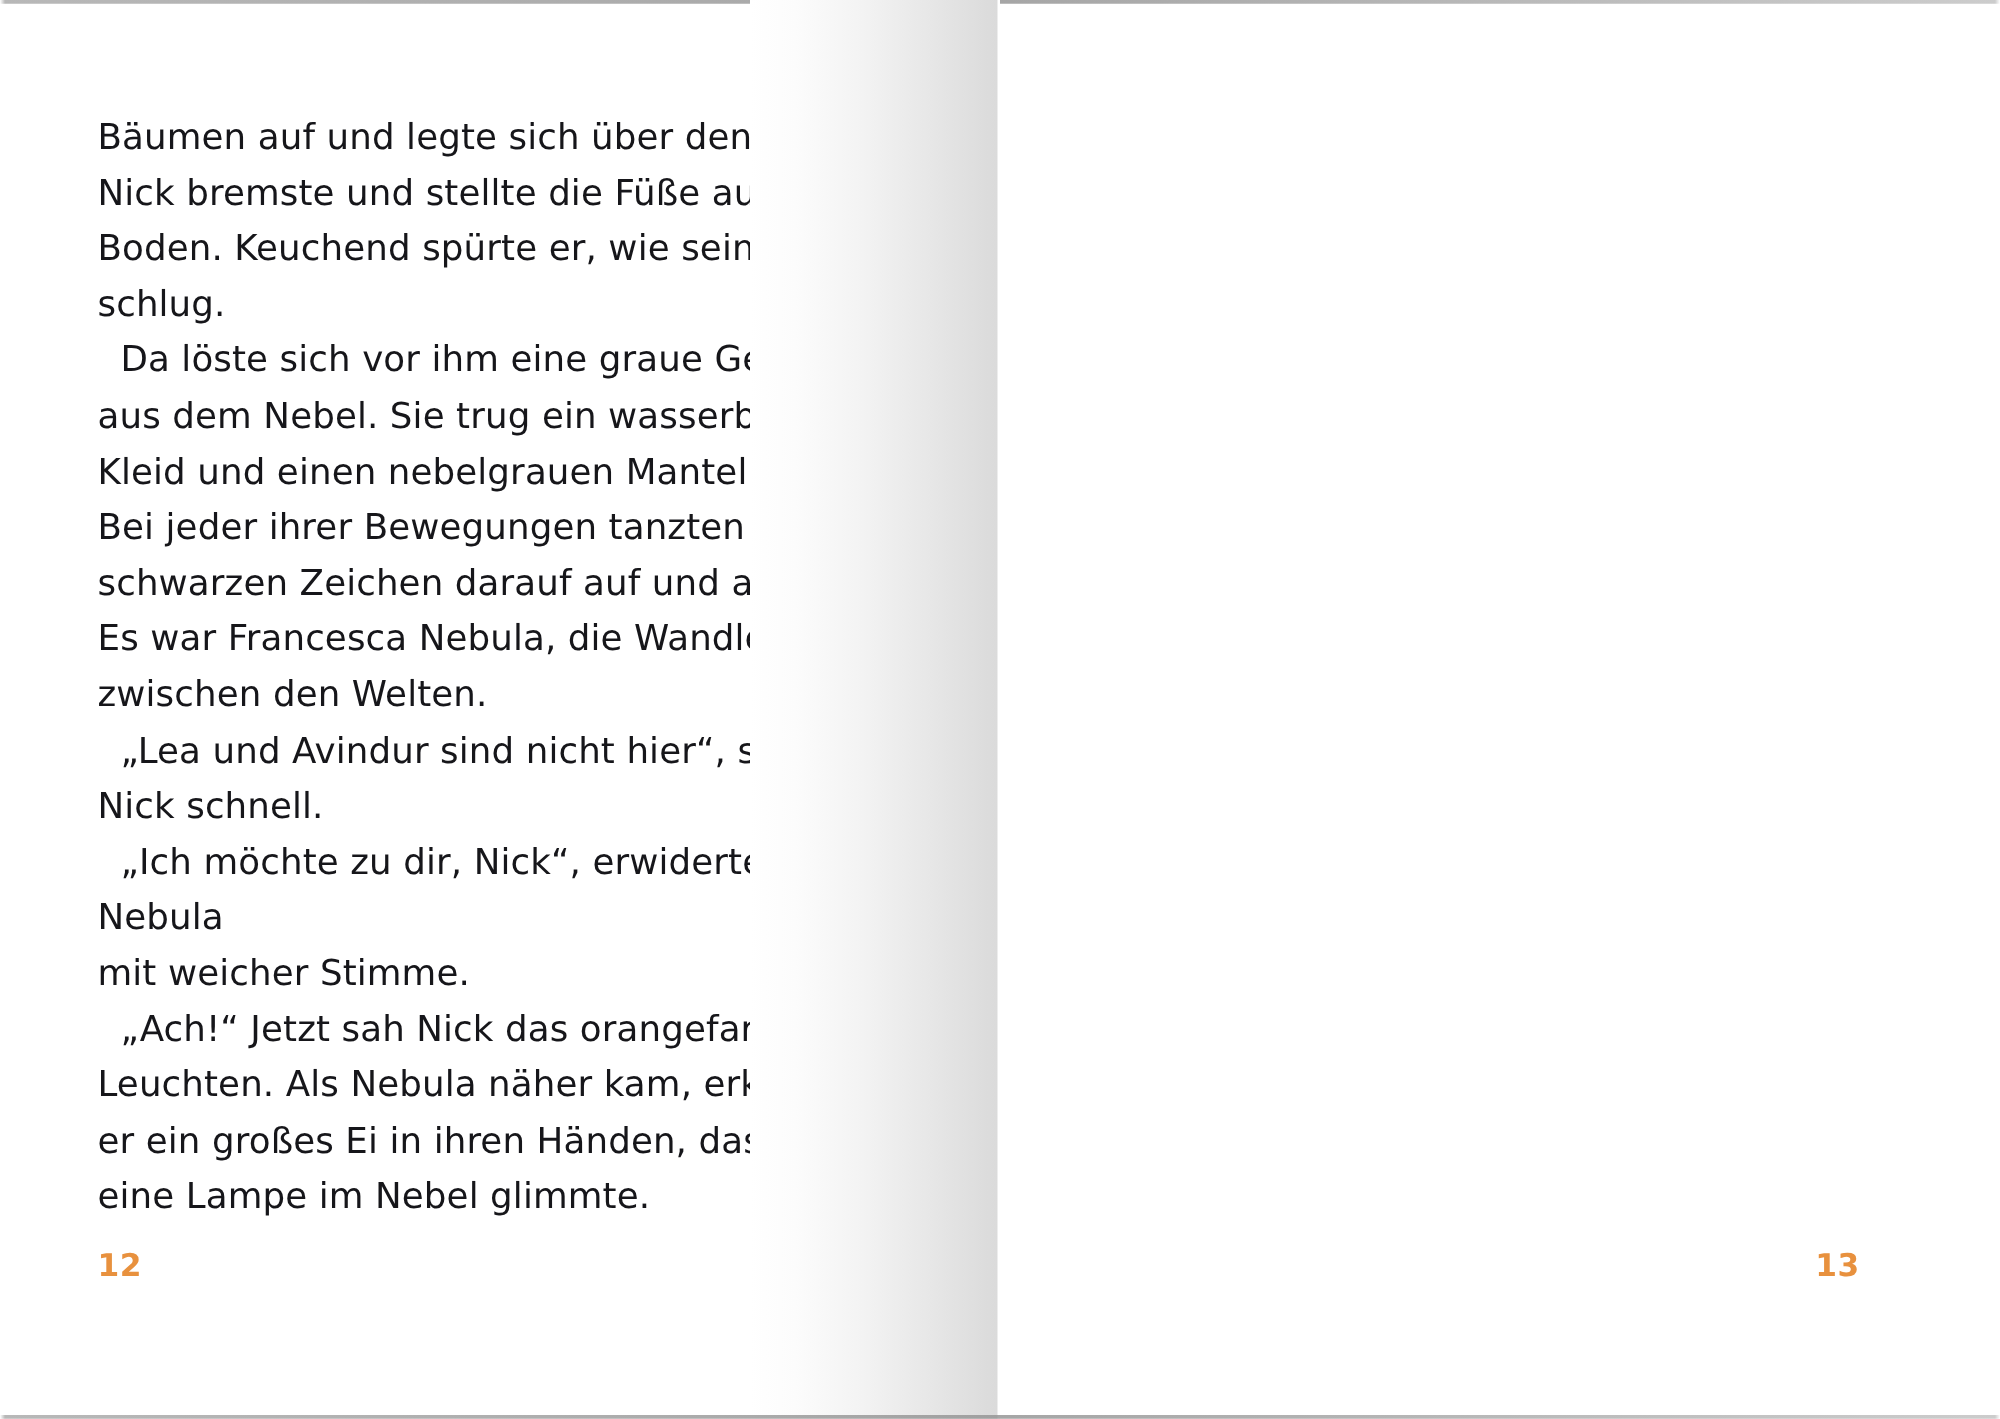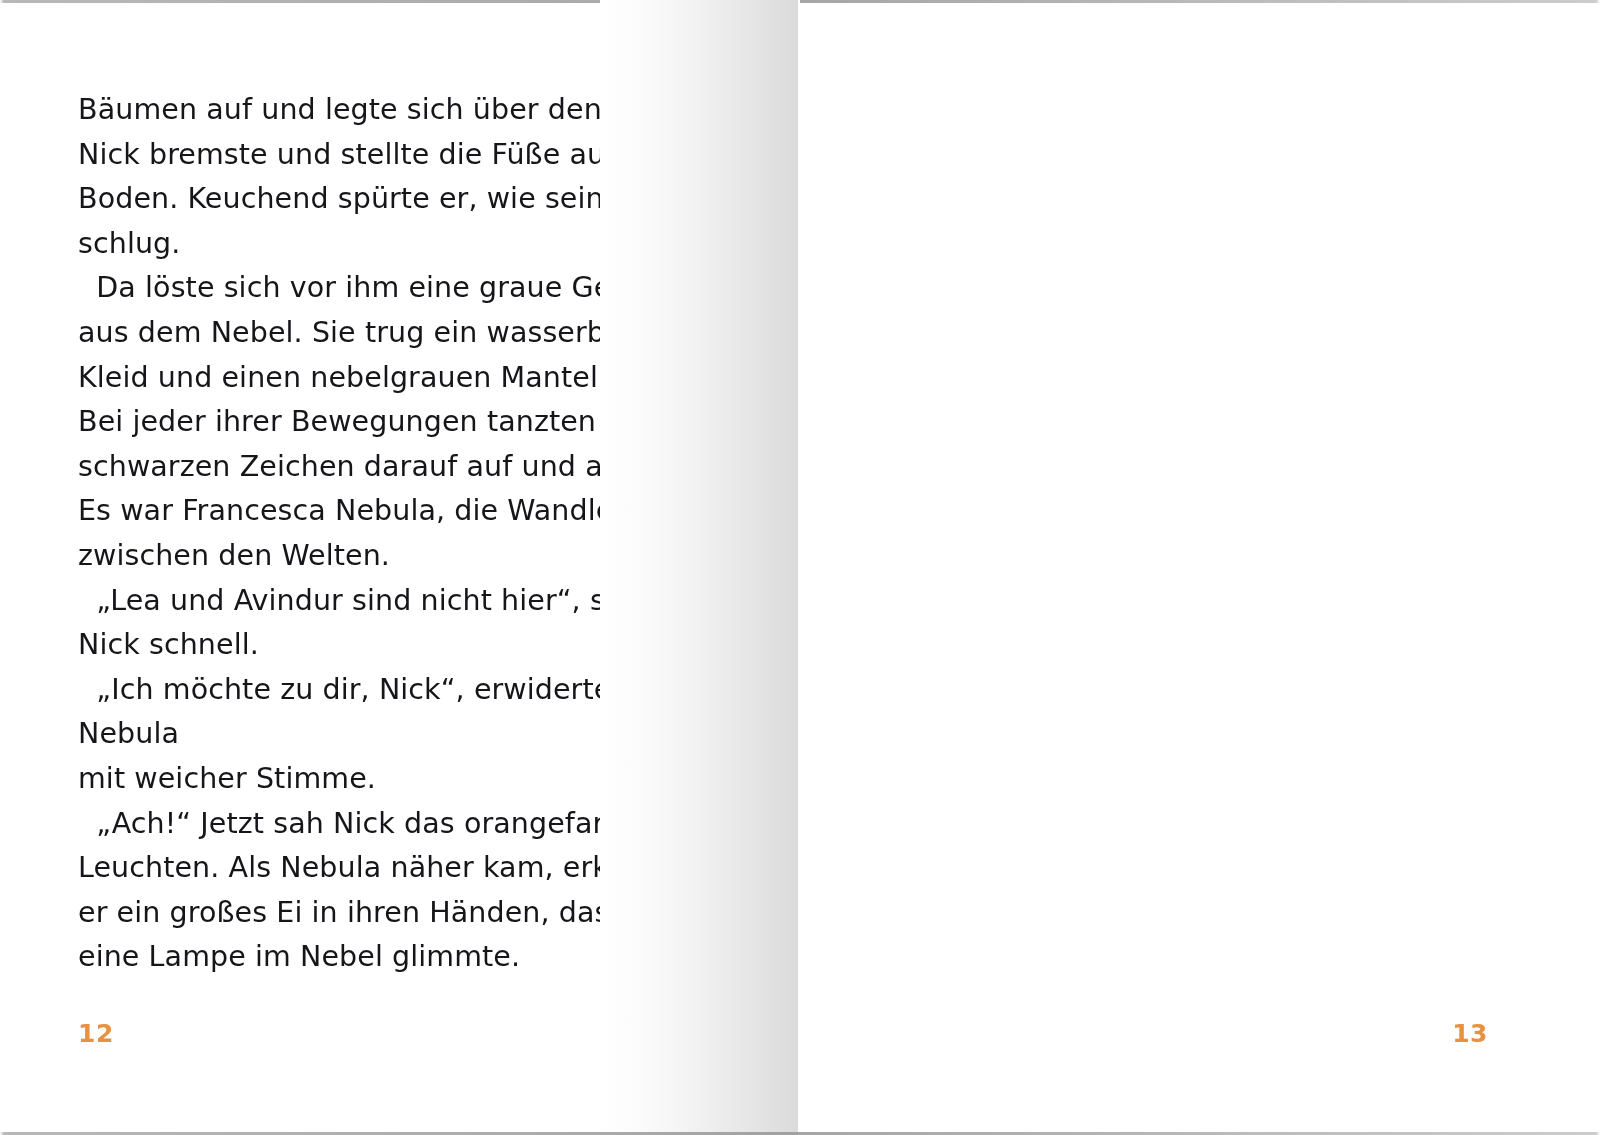--- a/index.html
+++ b/index.html
@@ -84,21 +84,21 @@
     font-size: 28.5px;
     line-height: 44.6px;
     letter-spacing: 0.1px;
     white-space: pre-wrap;
     font-weight: 400;
   }
   .para + .para { margin-top: 0; }
 
   .page-number {
     position: absolute;
-    bottom: 88px;
+    bottom: 109px;
     font-size: 25px;
     line-height: 26px;
     color: #e8913e;
     font-weight: 600;
     letter-spacing: 0.5px;
   }
   .page.left .page-number  { left: 78px;  text-align: left; }
   .page.right .page-number { right: 112px; text-align: left; }
 </style>
 </head>

